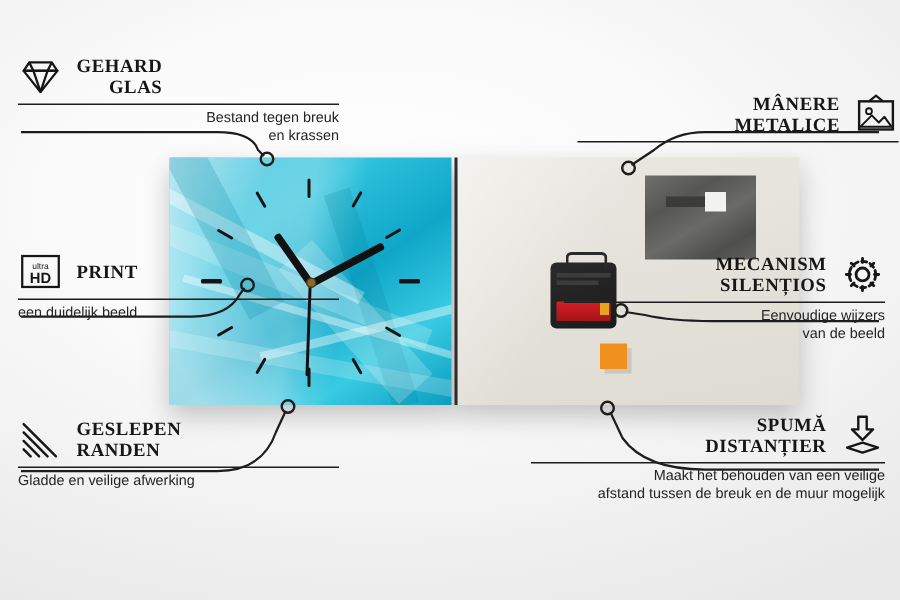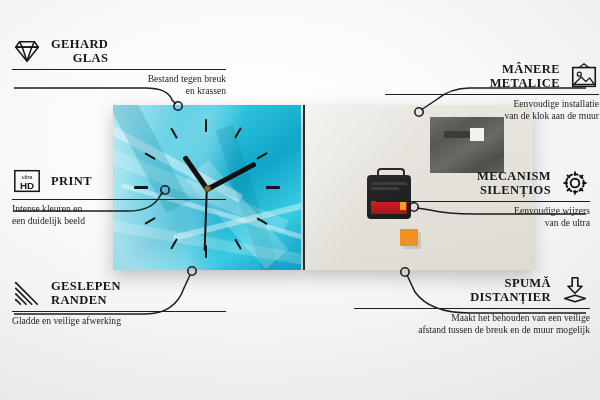--- a/index.html
+++ b/index.html
@@ -67,21 +67,21 @@
   .feat-head{display:flex;align-items:center;gap:9px;}
   .feature.right .feat-head{justify-content:flex-end;}
   .icon{width:30px;height:30px;flex:0 0 30px;display:block;}
   .title{
     font-size:12.5px;line-height:14.5px;letter-spacing:.4px;
     color:#161616;font-weight:700;text-transform:uppercase;
   }
   .rule{height:1.3px;background:#1d1d1d;margin-top:3px;}
   .sub{
     font-size:9.6px;line-height:12px;color:#242424;margin-top:3px;
-    font-family:Liberation Serif, serif;
+    font-family:Liberation Sans, sans-serif;
   }
   .feature.right .title,.feature.right .sub{text-align:right;}
   #f-gehard{left:12px;top:36px;text-align:right;}
   #f-print{left:12px;top:166px;}
   #f-randen{left:12px;top:278px;}
   #f-manere{right:1px;top:36px;margin-top:25px;}
   #f-mecanism{right:10px;top:168px;}
   #f-distantier{right:10px;top:275px;}
   #f-distantier{width:236px;}
   #connectors{position:absolute;left:0;top:0;width:600px;height:400px;pointer-events:none;}
@@ -189,21 +189,20 @@
         <text x="16" y="24" font-family="Liberation Sans, sans-serif" font-size="10.5" font-weight="bold" text-anchor="middle" fill="#161616">HD</text>
       </svg>
       <div>
         <div class="title">
           <div>PRINT</div>
         </div>
       </div>
     </div>
     <div class="rule"></div>
     <div class="sub">
-      <div>Intense kleuren en</div>
       <div>een duidelijk beeld</div>
     </div>
   </div>
 
   <div class="feature left" id="f-randen">
     <div class="feat-head">
       <svg class="icon" viewBox="0 0 32 32">
         <g stroke="#161616" stroke-width="1.7" stroke-linecap="round">
           <line x1="4" y1="5" x2="27" y2="28"></line>
           <line x1="4" y1="11" x2="21" y2="28"></line>
@@ -233,24 +232,20 @@
         </div>
       </div>
       <svg class="icon" viewBox="0 0 32 32">
         <path d="M11,7 L16,3 L21,7" fill="none" stroke="#161616" stroke-width="1.5"></path>
         <rect x="4" y="7" width="24" height="20" fill="none" stroke="#161616" stroke-width="1.7"></rect>
         <circle cx="11" cy="14" r="2.1" fill="none" stroke="#161616" stroke-width="1.3"></circle>
         <path d="M5,25 L13,17 L18,22 L22,18 L27,25 Z" fill="none" stroke="#161616" stroke-width="1.4" stroke-linejoin="round"></path>
       </svg>
     </div>
     <div class="rule"></div>
-    <div class="sub">
-      <div>Eenvoudige installatie</div>
-      <div>van de klok aan de muur</div>
-    </div>
   </div>
 
   <div class="feature right" id="f-mecanism">
     <div class="feat-head">
       <div>
         <div class="title">
           <div>MECANISM</div>
           <div>SILENȚIOS</div>
         </div>
       </div>
@@ -259,21 +254,21 @@
           <circle cx="16" cy="16" r="4.6"></circle>
           <path d="M16,4.5 L16,7.5 M16,24.5 L16,27.5 M4.5,16 L7.5,16 M24.5,16 L27.5,16
                    M8,8 L10,10 M22,22 L24,24 M24,8 L22,10 M10,22 L8,24"></path>
           <circle cx="16" cy="16" r="9.4" stroke-dasharray="3.6 2.6"></circle>
         </g>
       </svg>
     </div>
     <div class="rule"></div>
     <div class="sub">
       <div>Eenvoudige wijzers</div>
-      <div>van de ultra</div>
+      <div>van de beeld</div>
     </div>
   </div>
 
   <div class="feature right" id="f-distantier">
     <div class="feat-head">
       <div>
         <div class="title">
           <div>SPUMĂ</div>
           <div>DISTANȚIER</div>
         </div>

